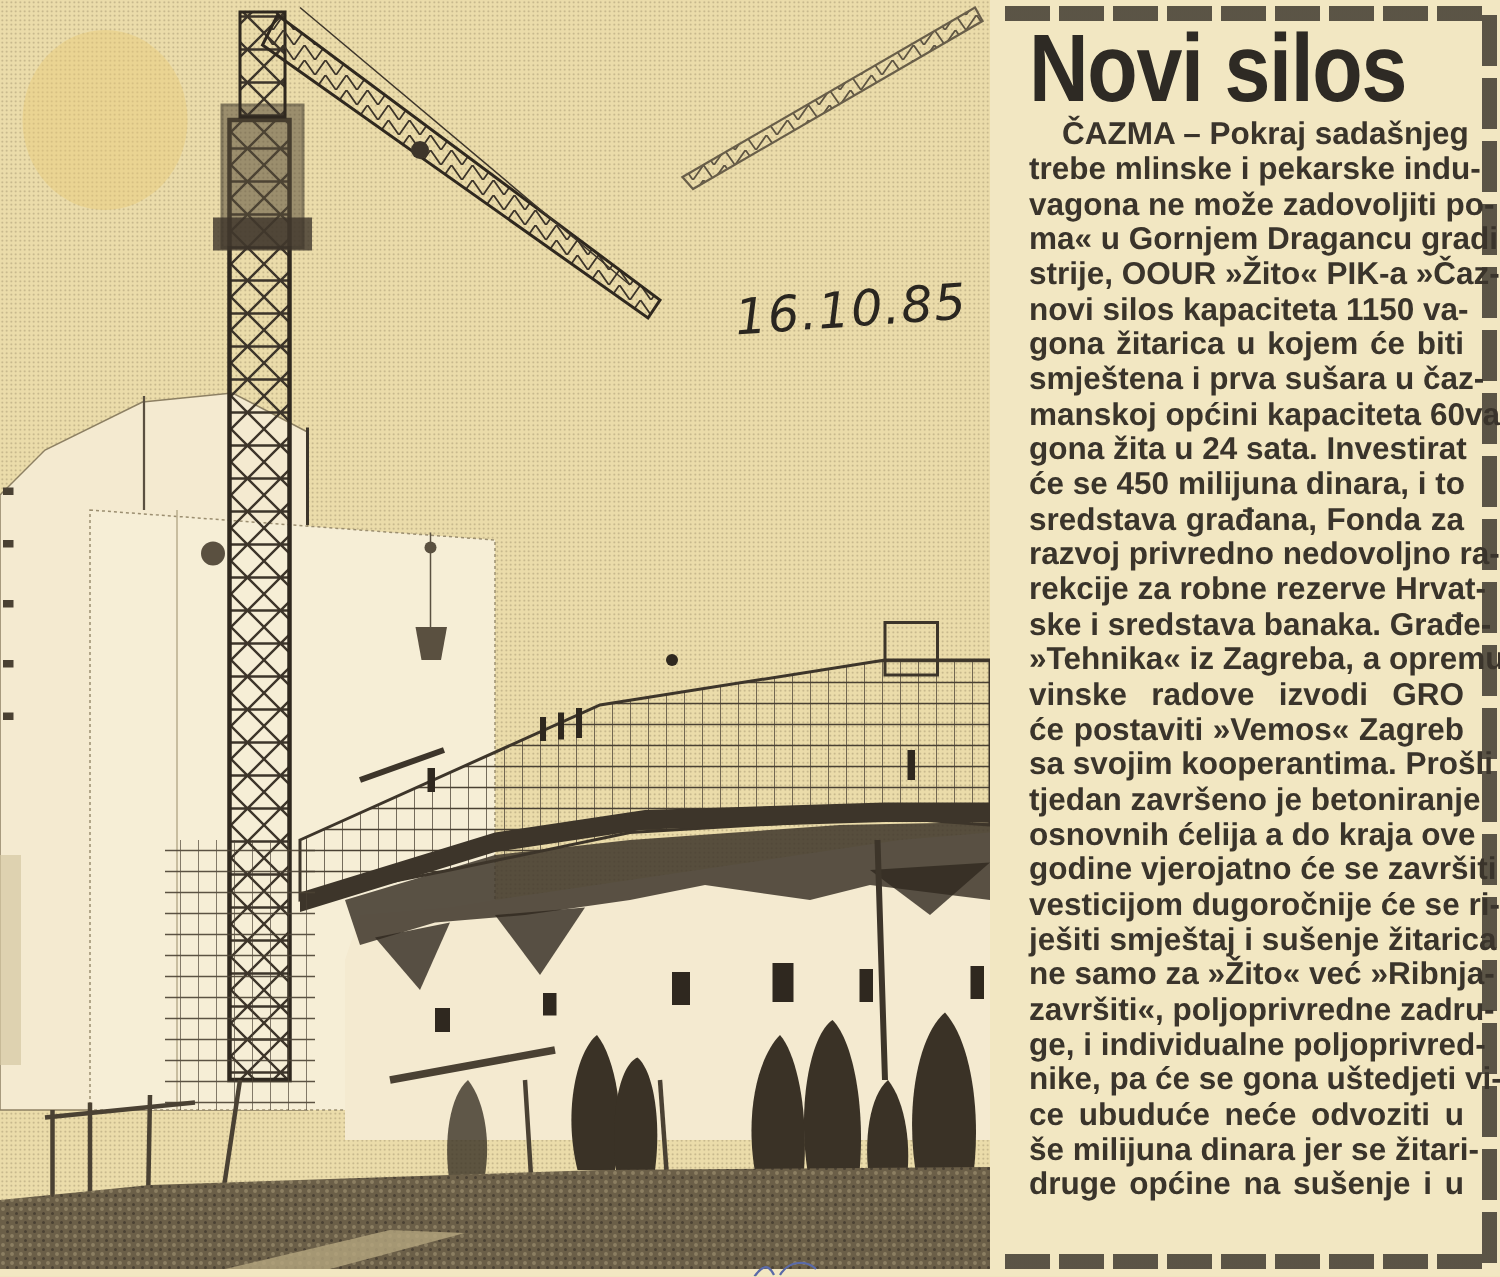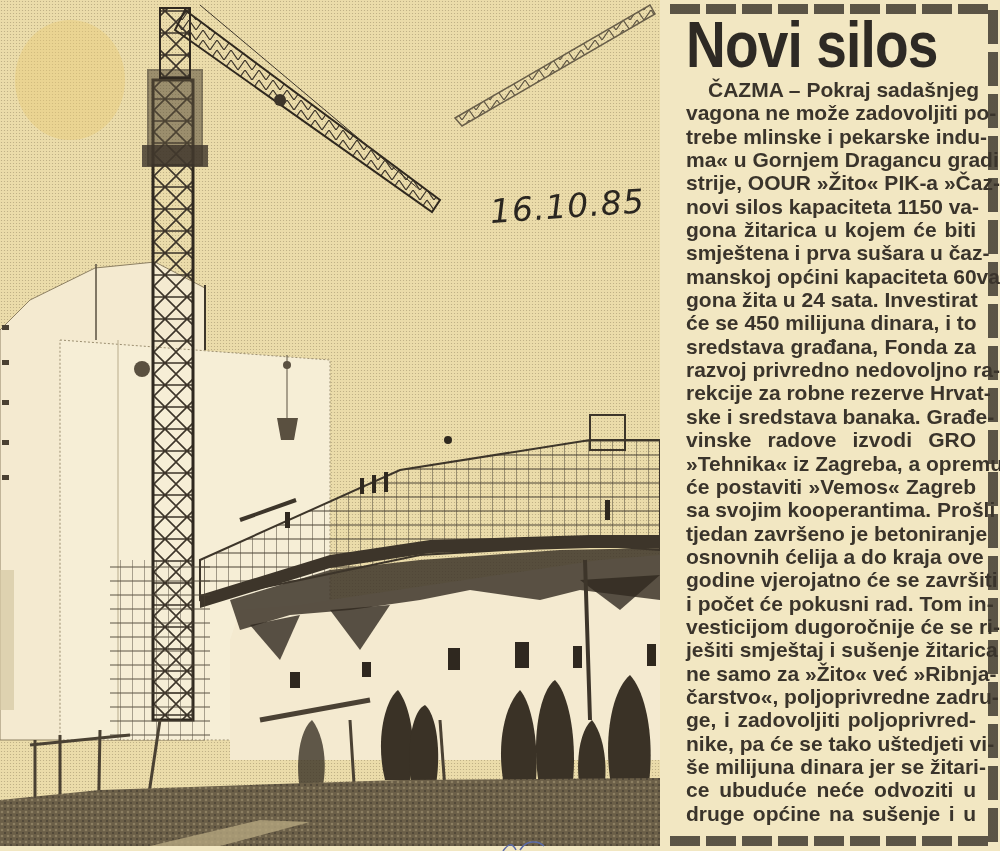--- a/index.html
+++ b/index.html
@@ -245,50 +245,49 @@
 
   <div class="article">
     <div class="dash-border-top"></div>
     <div class="dash-border-right"></div>
     <div class="dash-border-bottom"></div>
 
     <div class="headline">Novi silos</div>
 
     <div class="body-text">
       <span class="line indent">ČAZMA – Pokraj sadašnjeg</span>
+      <span class="line">trebe mlinske i pekarske indu-</span>
       <span class="line">vagona ne može zadovoljiti po-</span>
-      <span class="line">trebe mlinske i pekarske indu-</span>
       <span class="line">ma« u Gornjem Dragancu gradi</span>
       <span class="line">strije, OOUR »Žito« PIK-a »Čaz-</span>
       <span class="line">novi silos kapaciteta 1150 va-</span>
       <span class="line">gona žitarica u kojem će biti</span>
       <span class="line">smještena i prva sušara u čaz-</span>
       <span class="line">manskoj općini kapaciteta 60va-</span>
       <span class="line">gona žita u 24 sata. Investirat</span>
       <span class="line">će se 450 milijuna dinara, i to</span>
       <span class="line">sredstava građana, Fonda za</span>
       <span class="line">razvoj privredno nedovoljno ra-</span>
       <span class="line">rekcije za robne rezerve Hrvat-</span>
       <span class="line">ske i sredstava banaka. Građe-</span>
+      <span class="line">»Tehnika« iz Zagreba, a opremu</span>
       <span class="line">vinske radove izvodi GRO</span>
-      <span class="line">»Tehnika« iz Zagreba, a opremu</span>
       <span class="line">će postaviti »Vemos« Zagreb</span>
       <span class="line">sa svojim kooperantima. Prošli</span>
       <span class="line">tjedan završeno je betoniranje</span>
       <span class="line">osnovnih ćelija a do kraja ove</span>
       <span class="line">godine vjerojatno će se završiti</span>
-      <span class="line">i počet će pokusni rad. Tom in-</span>
       <span class="line">vesticijom dugoročnije će se ri-</span>
       <span class="line">ješiti smještaj i sušenje žitarica</span>
       <span class="line">ne samo za »Žito« već »Ribnja-</span>
-      <span class="line">čarstvo«, poljoprivredne zadru-</span>
-      <span class="line">ge, i zadovoljiti poljoprivred-</span>
-      <span class="line">nike, pa će se tako uštedjeti vi-</span>
+      <span class="line">završiti«, poljoprivredne zadru-</span>
+      <span class="line">ge, i individualne poljoprivred-</span>
+      <span class="line">nike, pa će se gona uštedjeti vi-</span>
+      <span class="line">ce ubuduće neće odvoziti u</span>
       <span class="line">še milijuna dinara jer se žitari-</span>
-      <span class="line">ce ubuduće neće odvoziti u</span>
       <span class="line">druge općine na sušenje i u</span>
 
     </div>
   </div>
 
   <svg class="pen-mark" viewBox="0 0 70 11">
     <path d="M5 11 C10 4 14 2 18 10 M22 10 C28 0 40 0 46 6" stroke="#5a6aa8" stroke-width="1.5" fill="none"></path>
   </svg>
 </div>
 

